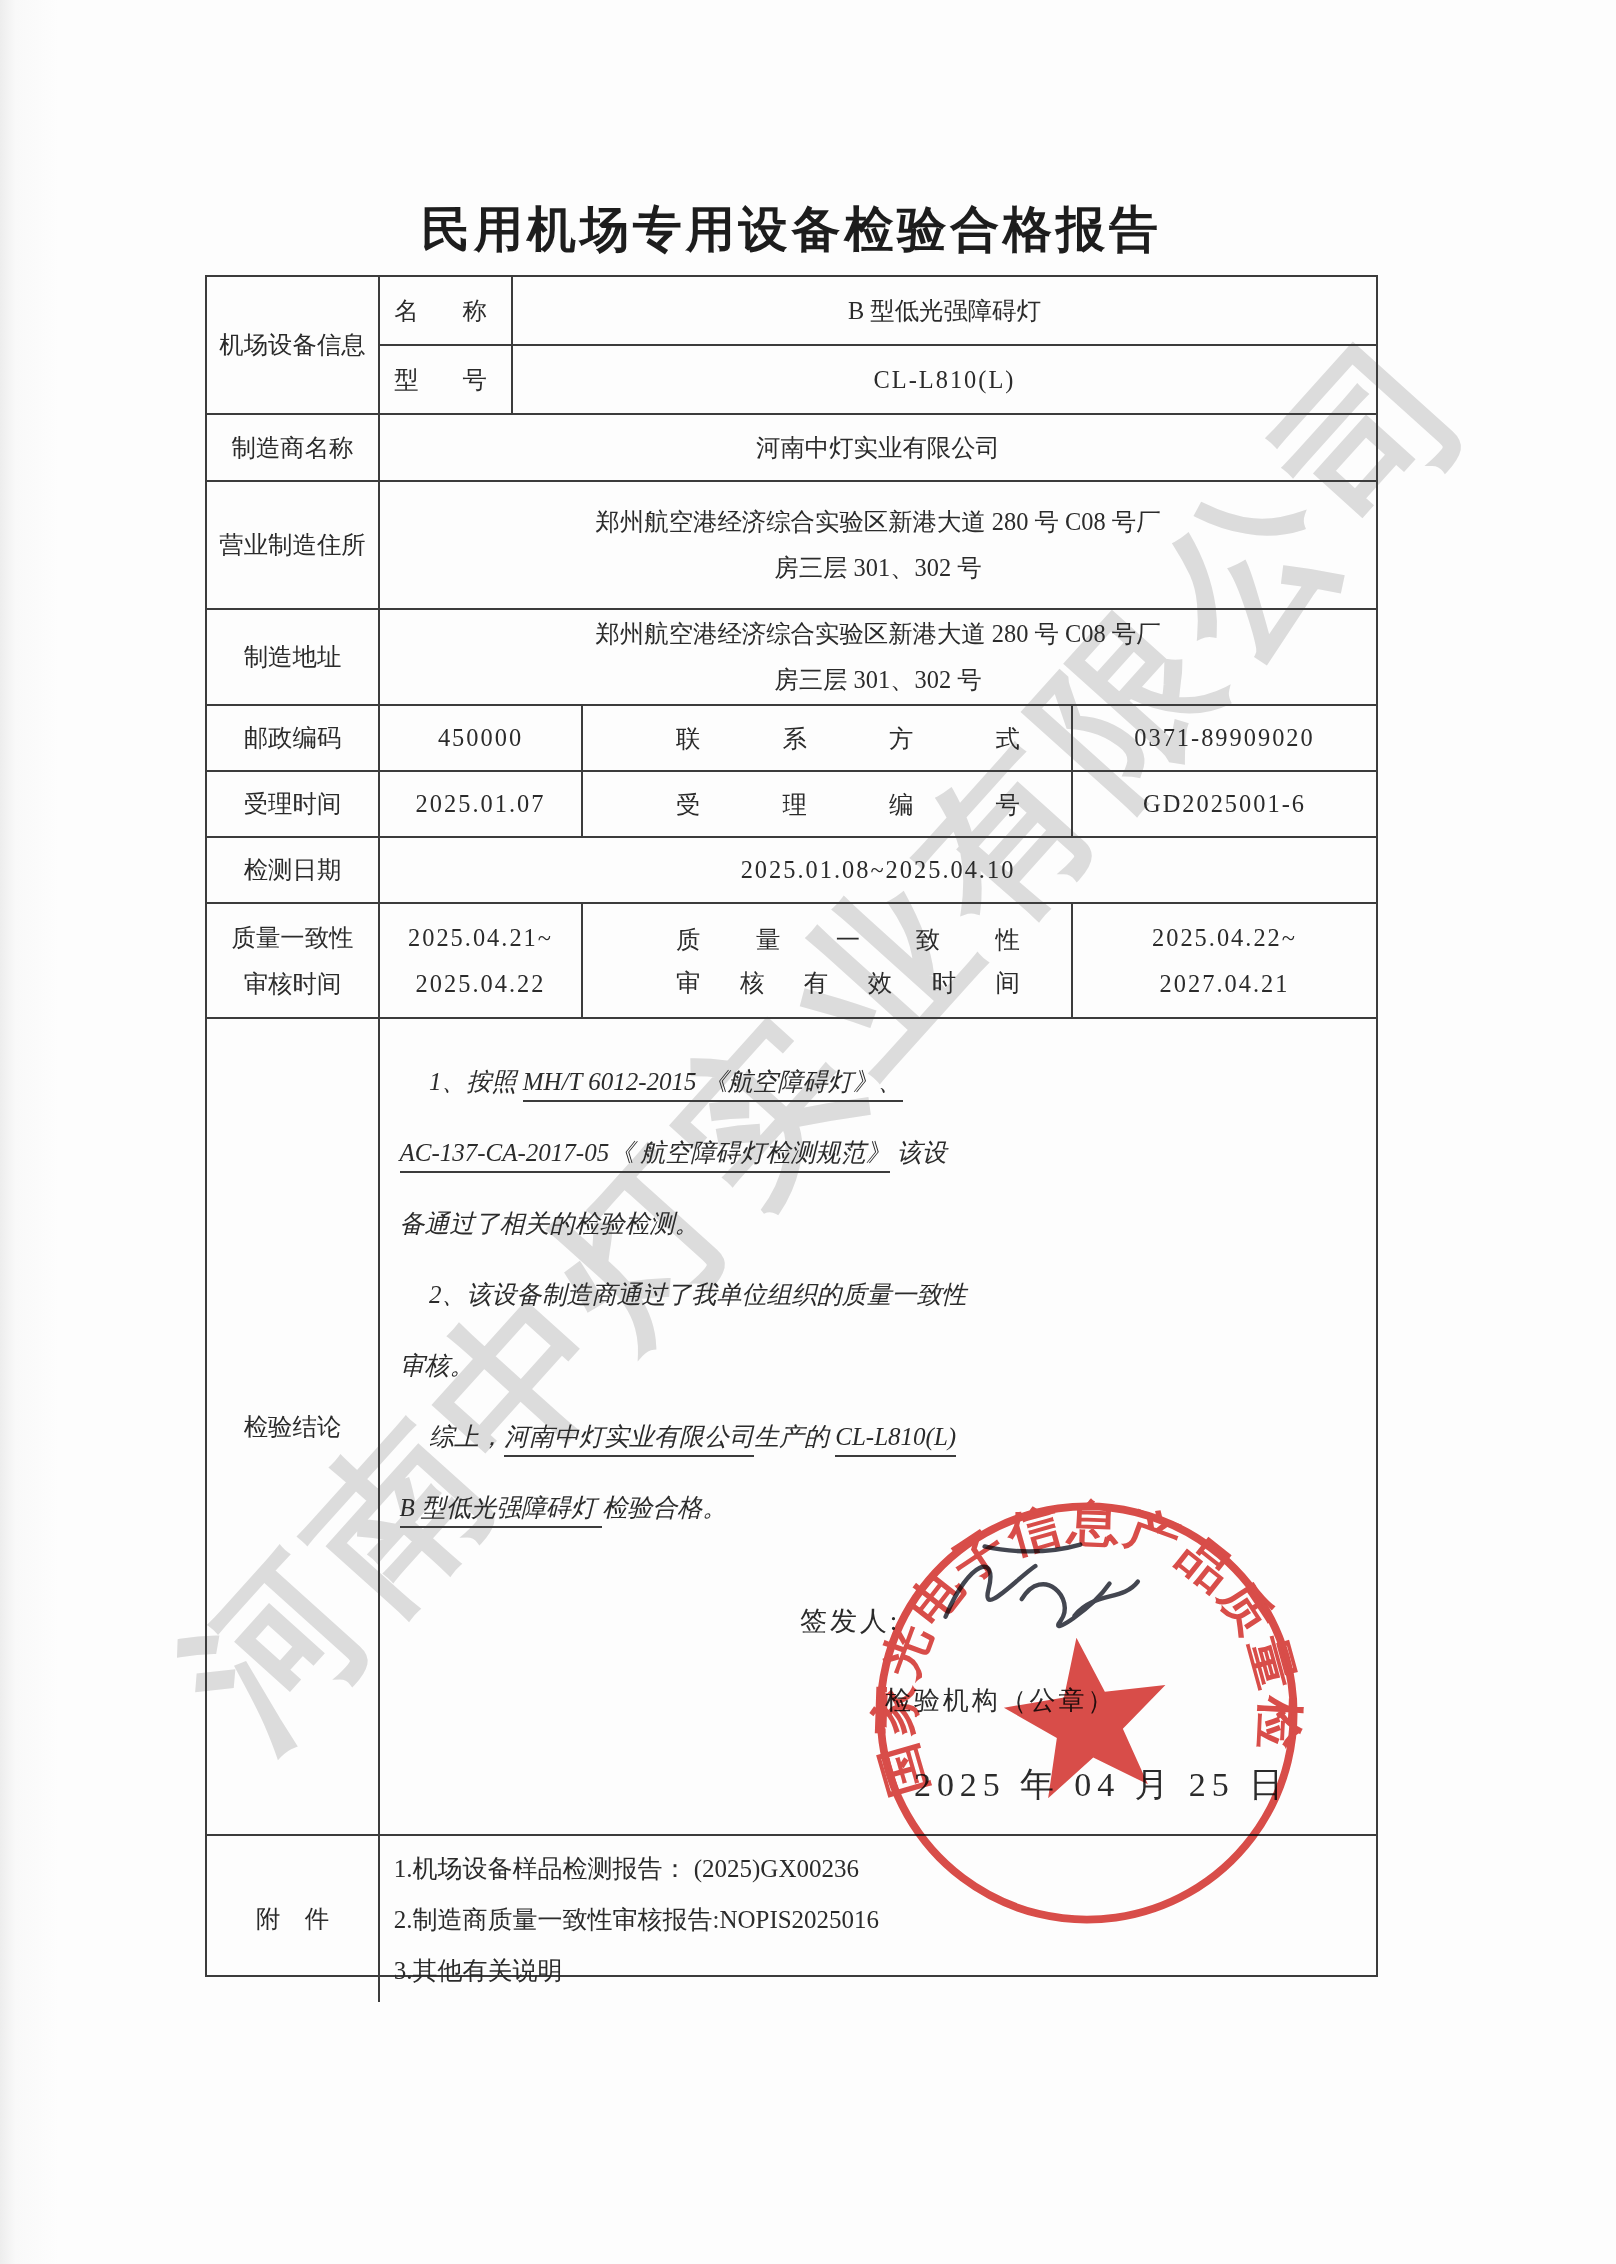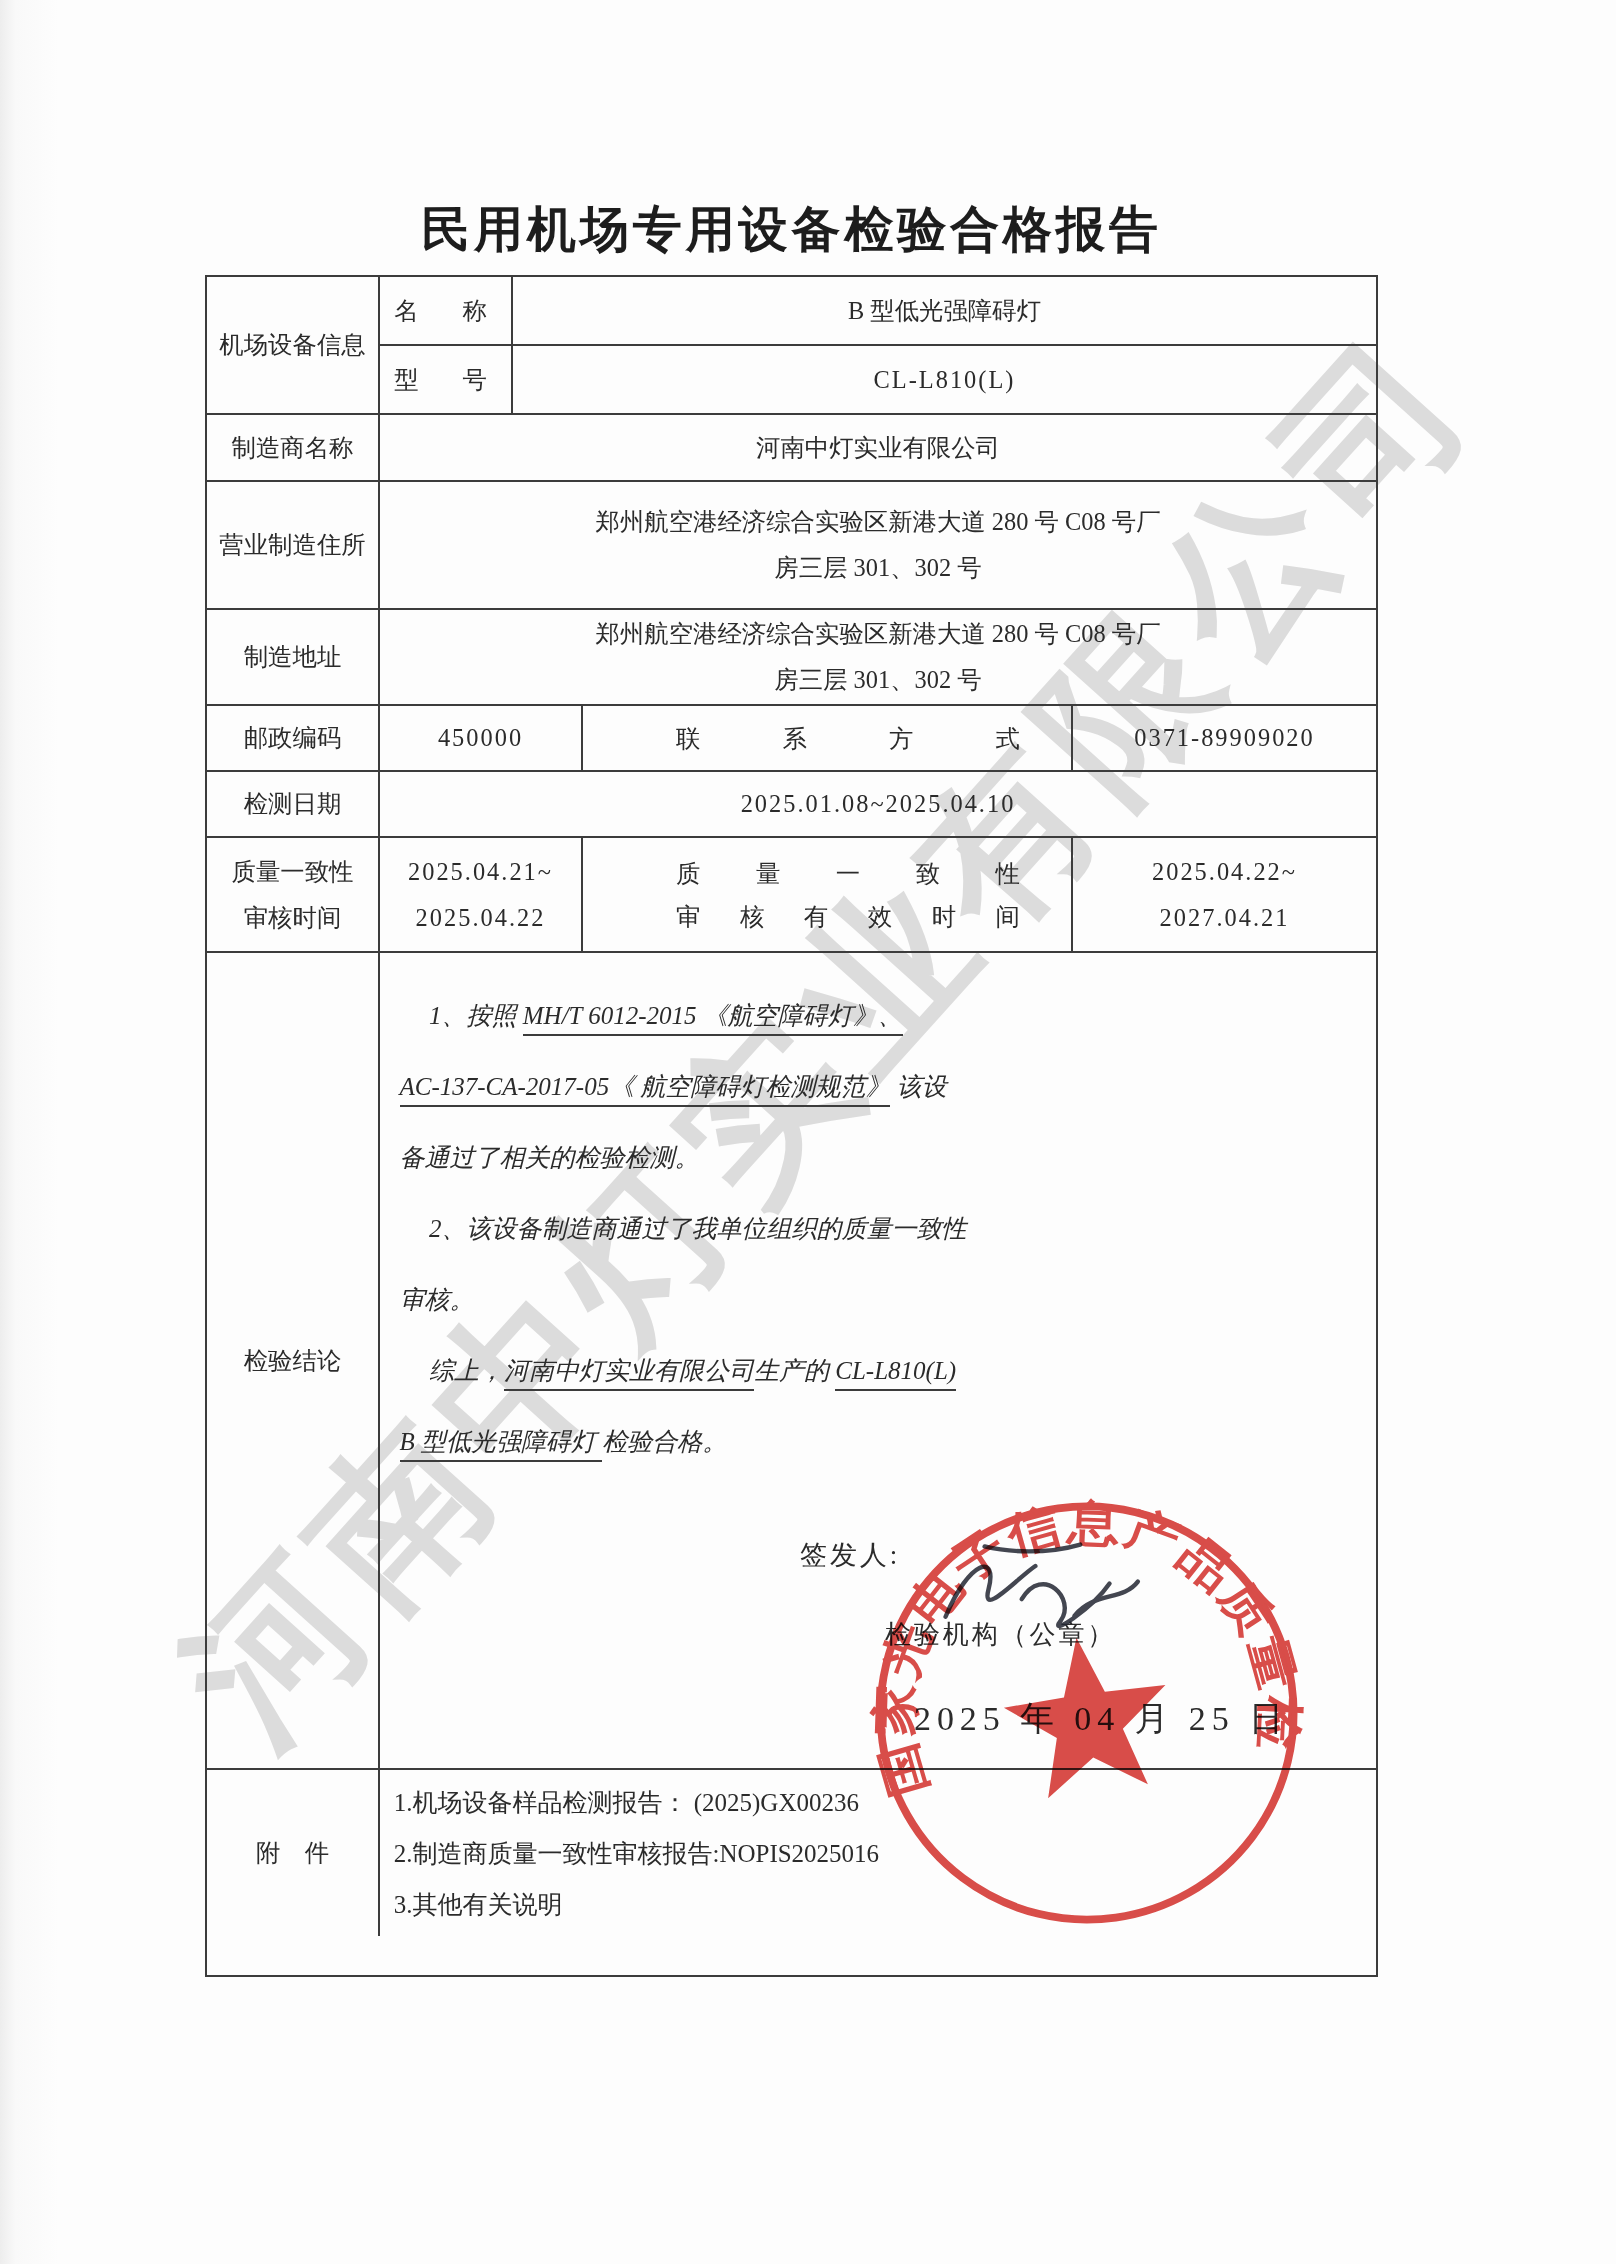--- a/index.html
+++ b/index.html
@@ -157,20 +157,30 @@
       <div class="cell w-a">邮政编码</div>
       <div class="cell w-b2 val">450000</div>
       <div class="cell w-c">
         <div class="jcell">
             <div>联系方式</div>
           </div>
       </div>
       <div class="cell grow end val">0371-89909020</div>
     </div>
 
+    <div class="t-row h-r67">
+      <div class="cell w-a">受理时间</div>
+      <div class="cell w-b2 val">2025.01.07</div>
+      <div class="cell w-c">
+        <div class="jcell">
+            <div>受理编号</div>
+          </div>
+      </div>
+      <div class="cell grow end val">GD2025001-6</div>
+    </div>
 
     <div class="t-row h-r8">
       <div class="cell w-a">检测日期</div>
       <div class="cell grow end val">2025.01.08~2025.04.10</div>
     </div>
 
     <div class="t-row h-r9">
       <div class="cell w-a col two-line">
         <div>质量一致性</div>
         <div>审核时间</div>

